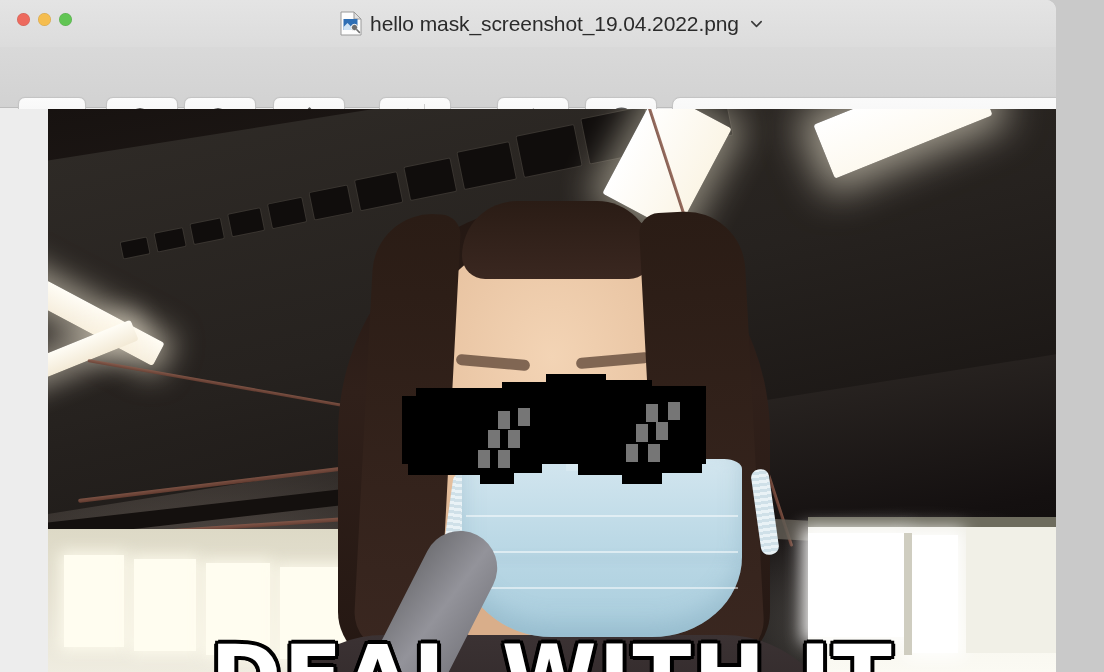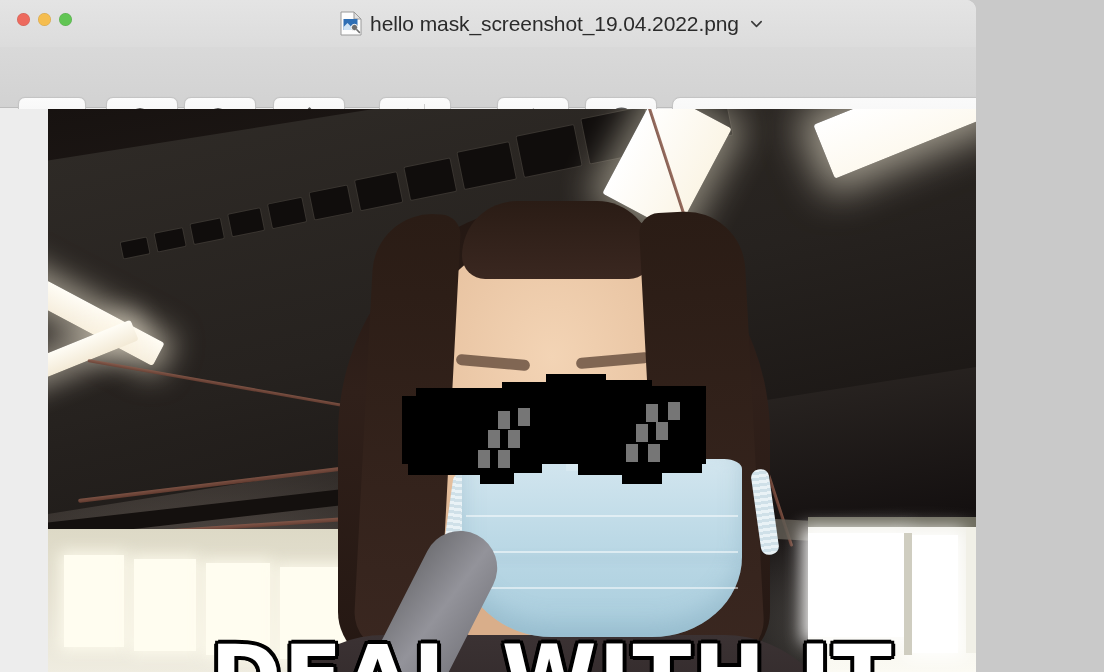--- a/index.html
+++ b/index.html
@@ -3,21 +3,21 @@
 <meta charset="utf-8">
 <style>
   * { margin:0; padding:0; box-sizing:border-box; }
   html,body{
     width:1104px; height:672px; overflow:hidden;
     background:#c9c9c9;
     font-family:"Liberation Sans", sans-serif;
     -webkit-font-smoothing:antialiased;
   }
   #window{
-    position:absolute; left:0; top:0; width:976px; height:672px;
+    position:absolute; left:0; top:0; width:1056px; height:672px;
     background:#ededed; overflow:hidden;
     border-top-right-radius:10px;
   }
 
   
   #titlebar{
     position:absolute; left:0; top:0; width:1104px; height:47px;
     background:linear-gradient(#e4e4e4,#dcdcdc);
     border-top-right-radius:10px;
   }

